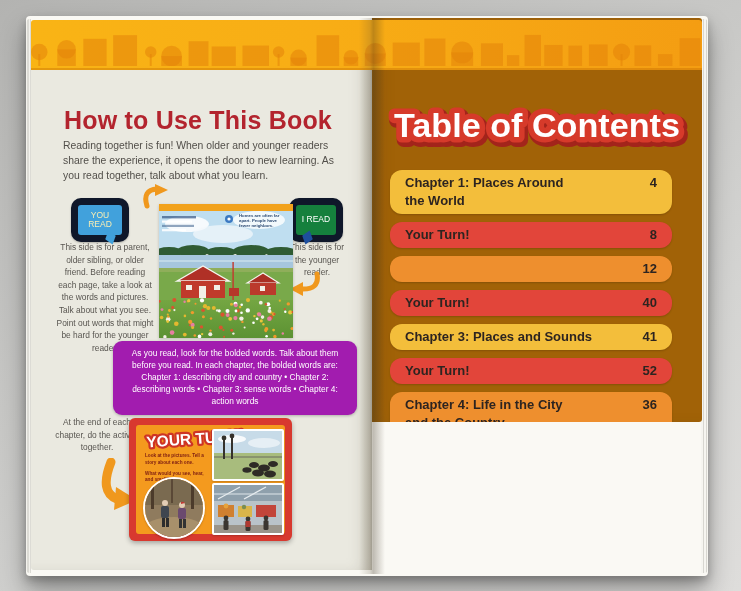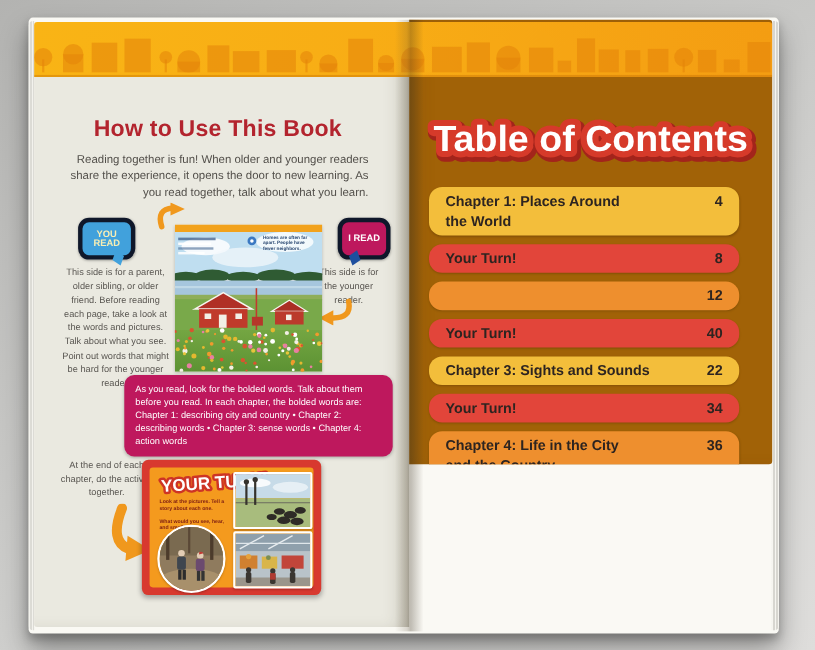--- a/index.html
+++ b/index.html
@@ -18,39 +18,39 @@
   .page-right{left:346px;top:2px;width:330px;height:404px;background:#a16207;border-radius:0 3px 3px 0;
     box-shadow:inset 14px 0 18px -10px rgba(70,60,40,.28);}
   .band{position:absolute;left:5px;top:4px;width:671px;height:48px;overflow:hidden;
     background:linear-gradient(90deg,#f9b415 0%,#f8ad15 45%,#f49d12 100%);
     border-bottom:2px solid rgba(190,100,0,.35);border-radius:3px 3px 0 0;}
   .gutter{position:absolute;left:333px;top:2px;width:26px;height:556px;pointer-events:none;
     background:linear-gradient(90deg,rgba(90,78,55,0) 0%,rgba(90,78,55,.20) 42%,rgba(55,45,28,.30) 55%,rgba(90,78,55,0) 100%);}
 
   
   .lp-title{position:absolute;left:14px;top:84px;width:306px;text-align:center;
-    font-size:21px;font-weight:bold;color:#b3242e;letter-spacing:.2px;}
-  .lp-intro{position:absolute;left:32px;top:117px;width:272px;text-align:right;
+    font-size:25px;font-weight:bold;color:#b3242e;letter-spacing:.2px;}
+  .lp-intro{position:absolute;left:32px;top:117px;width:272px;text-align:left;
     font-size:10.4px;line-height:1.42;color:#524f4a;}
-  .bubble{position:absolute;border:4px solid #0f172a;border-radius:10px;
+  .bubble{position:absolute;border:7px solid #0f172a;border-radius:10px;
     display:flex;align-items:center;justify-content:center;text-align:center;
-    font-weight:bold;font-size:8.5px;line-height:1.1;box-shadow:0 1px 2px rgba(0,0,0,.25);}
+    font-weight:normal;font-size:8.5px;line-height:1.1;box-shadow:0 1px 2px rgba(0,0,0,.25);}
   .bubble-you{left:40px;top:176px;width:44px;height:30px;background:#41a1dc;color:#f8eeb4;}
   .bubble-you::after{content:"";position:absolute;bottom:-7px;right:7px;width:9px;height:9px;
     background:#41a1dc;transform:rotate(35deg) skew(15deg);}
-  .bubble-i{left:276px;top:176px;width:40px;height:30px;background:#be185d;color:#fff;}
+  .bubble-i{left:258px;top:176px;width:40px;height:30px;background:#15803d;color:#fff;}
   .bubble-i::after{content:"";position:absolute;bottom:-7px;left:7px;width:9px;height:9px;
     background:#1e4f9e;transform:rotate(-35deg) skew(-15deg);}
   .cap{position:absolute;text-align:center;font-size:8.4px;line-height:1.5;color:#585550;}
   .cap-you{left:24px;top:219px;width:100px;}
   .cap-i{left:258px;top:219px;width:56px;}
   .mini-photo{position:absolute;left:128px;top:182px;width:134px;height:134px;
     box-shadow:0 1px 3px rgba(0,0,0,.2);}
-  .note-box{position:absolute;left:82px;top:319px;width:244px;background:#be185d;border-radius:9px;
-    padding:7px 10px;box-sizing:border-box;color:#fff;text-align:left;
+  .note-box{position:absolute;left:82px;top:319px;width:244px;background:#a21caf;border-radius:9px;
+    padding:7px 10px;box-sizing:border-box;color:#fff;text-align:center;
     font-size:8.4px;line-height:1.42;box-shadow:0 1px 3px rgba(0,0,0,.25);}
   .activity-note{position:absolute;left:24px;top:394px;width:84px;text-align:center;
     font-size:8.4px;line-height:1.5;color:#585550;}
   .arrow{position:absolute;}
   .yt-box{position:absolute;left:98px;top:396px;width:163px;height:123px;background:#d8392f;
     border-radius:6px;padding:7px;box-sizing:border-box;box-shadow:0 2px 5px rgba(0,0,0,.3);}
   .yt-inner{position:relative;width:100%;height:100%;background:#f49a1e;border-radius:3px;}
   .yt-title{position:absolute;left:0px;top:1px;transform:rotate(-4deg);}
   .yt-text{position:absolute;left:9px;top:28px;width:62px;color:#7e1e12;
     font-size:4.7px;line-height:1.45;font-weight:bold;}
@@ -366,26 +366,26 @@
           <span class="pagenum">8</span>
         </div>
         <div class="bar bar--orange">
           <span class="pagenum">12</span>
         </div>
         <div class="bar bar--red">
           <span class="label">Your Turn!</span>
           <span class="pagenum">40</span>
         </div>
         <div class="bar bar--yellow">
-          <span class="label">Chapter 3: Sights and Sounds</span>
-          <span class="pagenum">22</span>
+          <span class="label">Chapter 3: Places and Sounds</span>
+          <span class="pagenum">41</span>
         </div>
         <div class="bar bar--red">
           <span class="label">Your Turn!</span>
-          <span class="pagenum">34</span>
+          <span class="pagenum">52</span>
         </div>
         <div class="bar bar--orange">
           <span class="label">Chapter 4: Life in the City
 and the Country</span>
           <span class="pagenum">36</span>
         </div>
         <div class="bar bar--red">
           <span class="label">Your Turn!</span>
           <span class="pagenum">29</span>
         </div>

